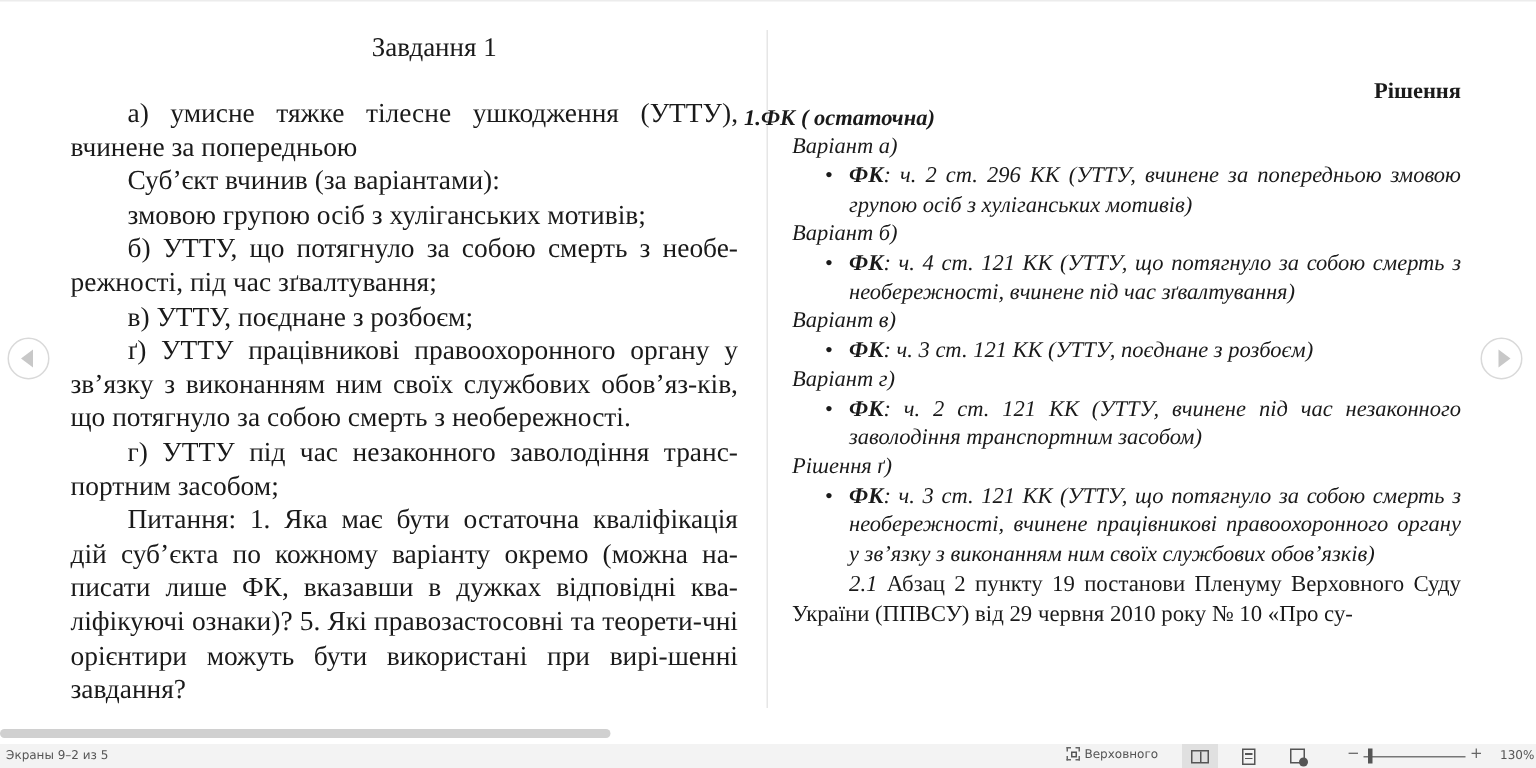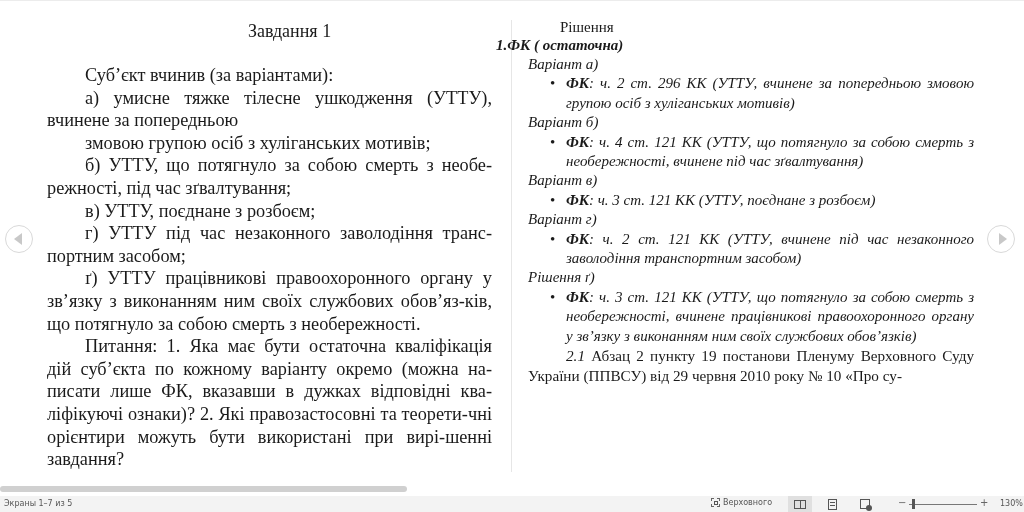--- a/index.html
+++ b/index.html
@@ -14,21 +14,21 @@
   .divider { position:absolute; left:511px; top:20px; width:1px; height:452px; background:#e6e6e6; }
 
   .page-left { position:absolute; left:47px; top:18px; width:445px; }
   .page-right { position:absolute; left:528px; top:18px; width:446px; }
 
   .h-title { text-align:center; font-weight:normal; font-size:18px; line-height:26px; margin-left:40px; }
   .para { font-size:18.3px; line-height:22.6px; text-align:justify; }
   .para.indent { text-indent:38px; }
   .left-body { margin-top:20px; }
 
-  .r-title { text-align:left; font-weight:normal; font-size:15px; line-height:18px; margin-left:32px; }
+  .r-title { text-align:right; font-weight:bold; font-size:15px; line-height:18px; margin-left:32px;margin-top:34px; }
   .r-sub { text-align:left; font-weight:bold; font-style:italic; font-size:15px; line-height:19px; margin-left:-32px; }
   .variant { font-style:italic; font-size:15px; line-height:19.4px; }
   .bullet { position:relative; padding-left:38px; font-style:italic; font-size:15px; line-height:19.4px; text-align:justify; }
   .bullet .dot { position:absolute; left:22px; top:0; font-style:normal; }
   .bullet b { font-style:italic; }
   .sec2 { margin-top:18px; text-align:center; font-weight:bold; font-style:italic; font-size:15px; line-height:19.4px; padding-left:30px; padding-right:0; }
   .sec2-body { font-size:15.2px; line-height:19.4px; text-align:justify; }
   .sec2-body .num { font-style:italic; }
 
   .nav-btn { position:absolute; width:28px; height:28px; border:1.5px solid #d9d9d9; border-radius:50%; background:#fff; box-sizing:border-box; display:flex; align-items:center; justify-content:center; cursor:pointer; }
@@ -62,28 +62,28 @@
 </head>
 <body>
 
 <div class="viewport">
   <div class="top-line"></div>
   <div class="divider"></div>
 
   <div class="page-left">
     <div class="h-title">Завдання 1</div>
     <div class="left-body">
+      <div class="para indent">а) умисне тяжке тілесне ушкодження (УТТУ), вчинене за попередньою</div>
       <div class="para indent">Суб’єкт вчинив (за варіантами):</div>
-      <div class="para indent">а) умисне тяжке тілесне ушкодження (УТТУ), вчинене за попередньою</div>
       <div class="para indent">змовою групою осіб з хуліганських мотивів;</div>
       <div class="para indent">б) УТТУ, що потягнуло за собою смерть з необе-режності, під час зґвалтування;</div>
       <div class="para indent">в) УТТУ, поєднане з розбоєм;</div>
+      <div class="para indent">ґ) УТТУ працівникові правоохоронного органу у зв’язку з виконанням ним своїх службових обов’яз-ків, що потягнуло за собою смерть з необережності.</div>
       <div class="para indent">г) УТТУ під час незаконного заволодіння транс-портним засобом;</div>
-      <div class="para indent">ґ) УТТУ працівникові правоохоронного органу у зв’язку з виконанням ним своїх службових обов’яз-ків, що потягнуло за собою смерть з необережності.</div>
-      <div class="para indent">Питання: 1. Яка має бути остаточна кваліфікація дій суб’єкта по кожному варіанту окремо (можна на-писати лише ФК, вказавши в дужках відповідні ква-ліфікуючі ознаки)? 2. Які правозастосовні та теорети-чні орієнтири можуть бути використані при вирі-шенні завдання?</div>
+      <div class="para indent">Питання: 1. Яка має бути остаточна кваліфікація дій суб’єкта по кожному варіанту окремо (можна на-писати лише ФК, вказавши в дужках відповідні ква-ліфікуючі ознаки)? 5. Які правозастосовні та теорети-чні орієнтири можуть бути використані при вирі-шенні завдання?</div>
     </div>
   </div>
 
   <div class="page-right">
     <div class="r-title">Рішення</div>
     <div class="r-sub">1.ФК ( остаточна)</div>
 
     <div class="variant">Варіант а)</div>
     <div class="bullet"><span class="dot">•</span><b>ФК</b><span>: ч. 2 ст. 296 КК (УТТУ, вчинене за попередньою змовою групою осіб з хуліганських мотивів)</span></div>
 
@@ -106,21 +106,21 @@
     <span class="tri-left"></span>
   </div>
   <div class="nav-btn nav-next">
     <span class="tri-right"></span>
   </div>
 
   <div class="hscroll"></div>
 </div>
 
 <div class="statusbar">
-  <span class="sb-left">Экраны 1–7 из 5</span>
+  <span class="sb-left">Экраны 9–2 из 5</span>
 
   <div class="sb-focus">
     <span class="focus-icon"></span>
     <span>Верховного</span>
   </div>
 
   <div class="view-btn view-read">
     <span class="ic-book"></span>
   </div>
   <div class="view-btn view-print">

